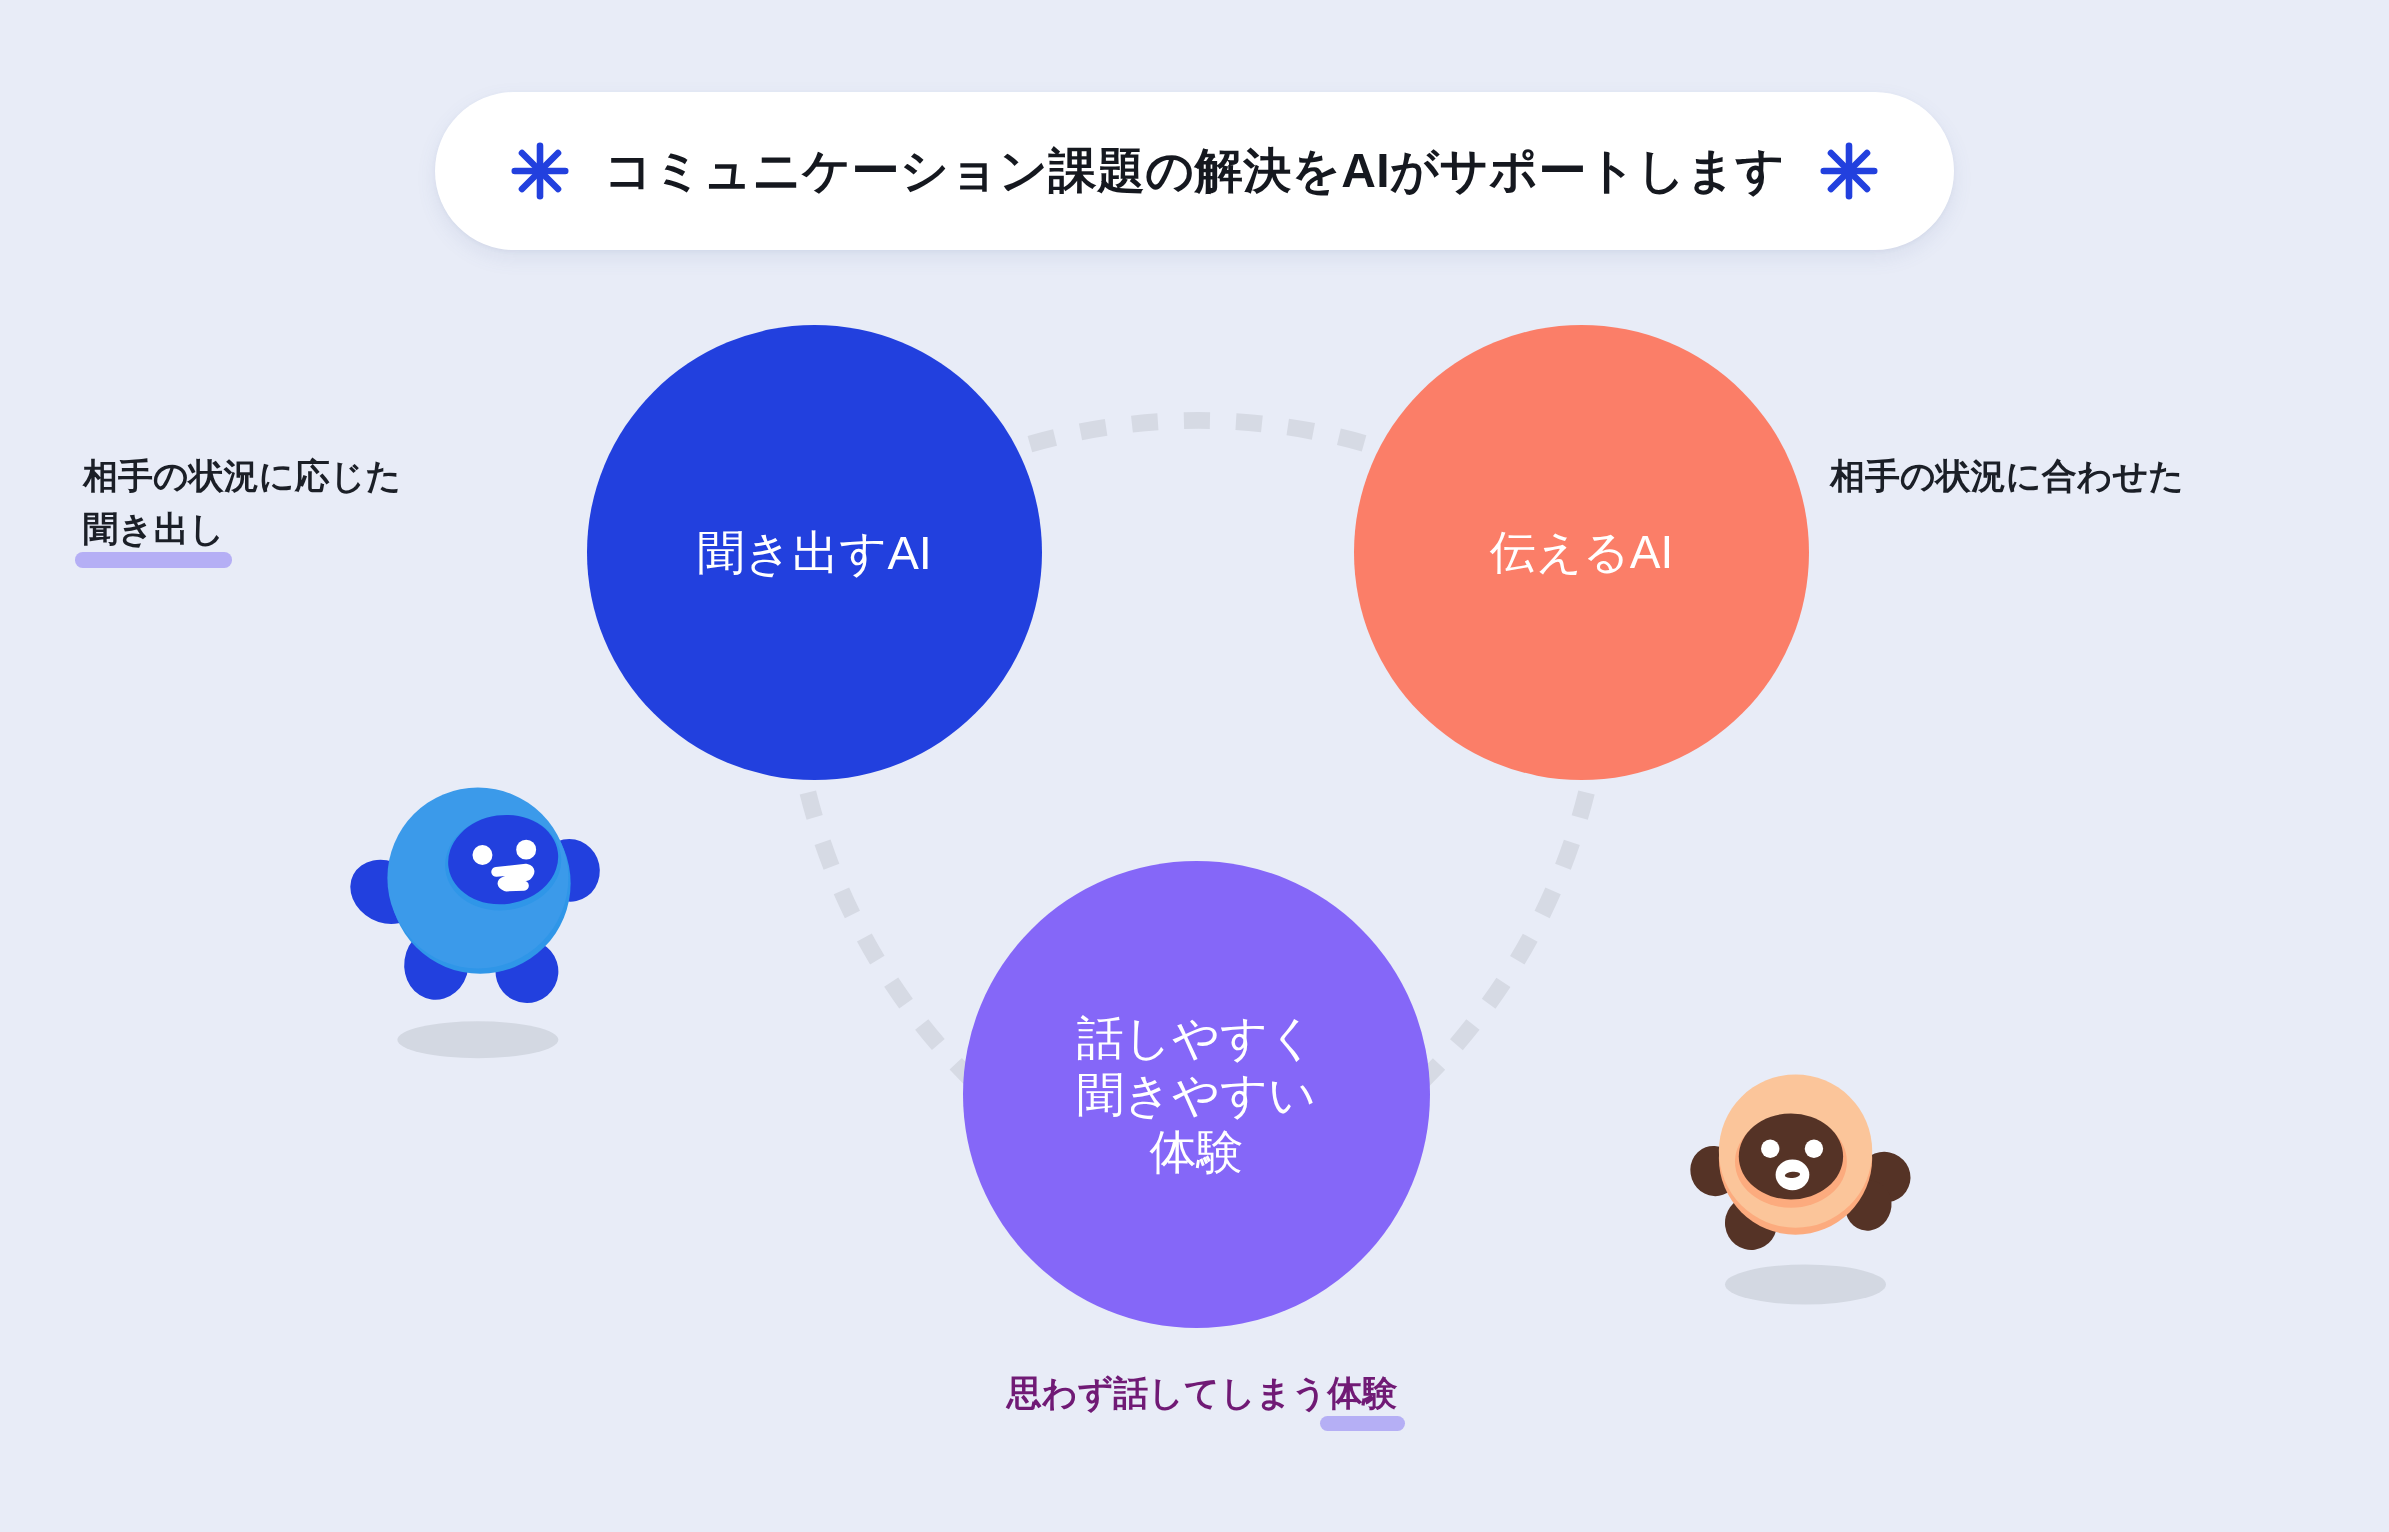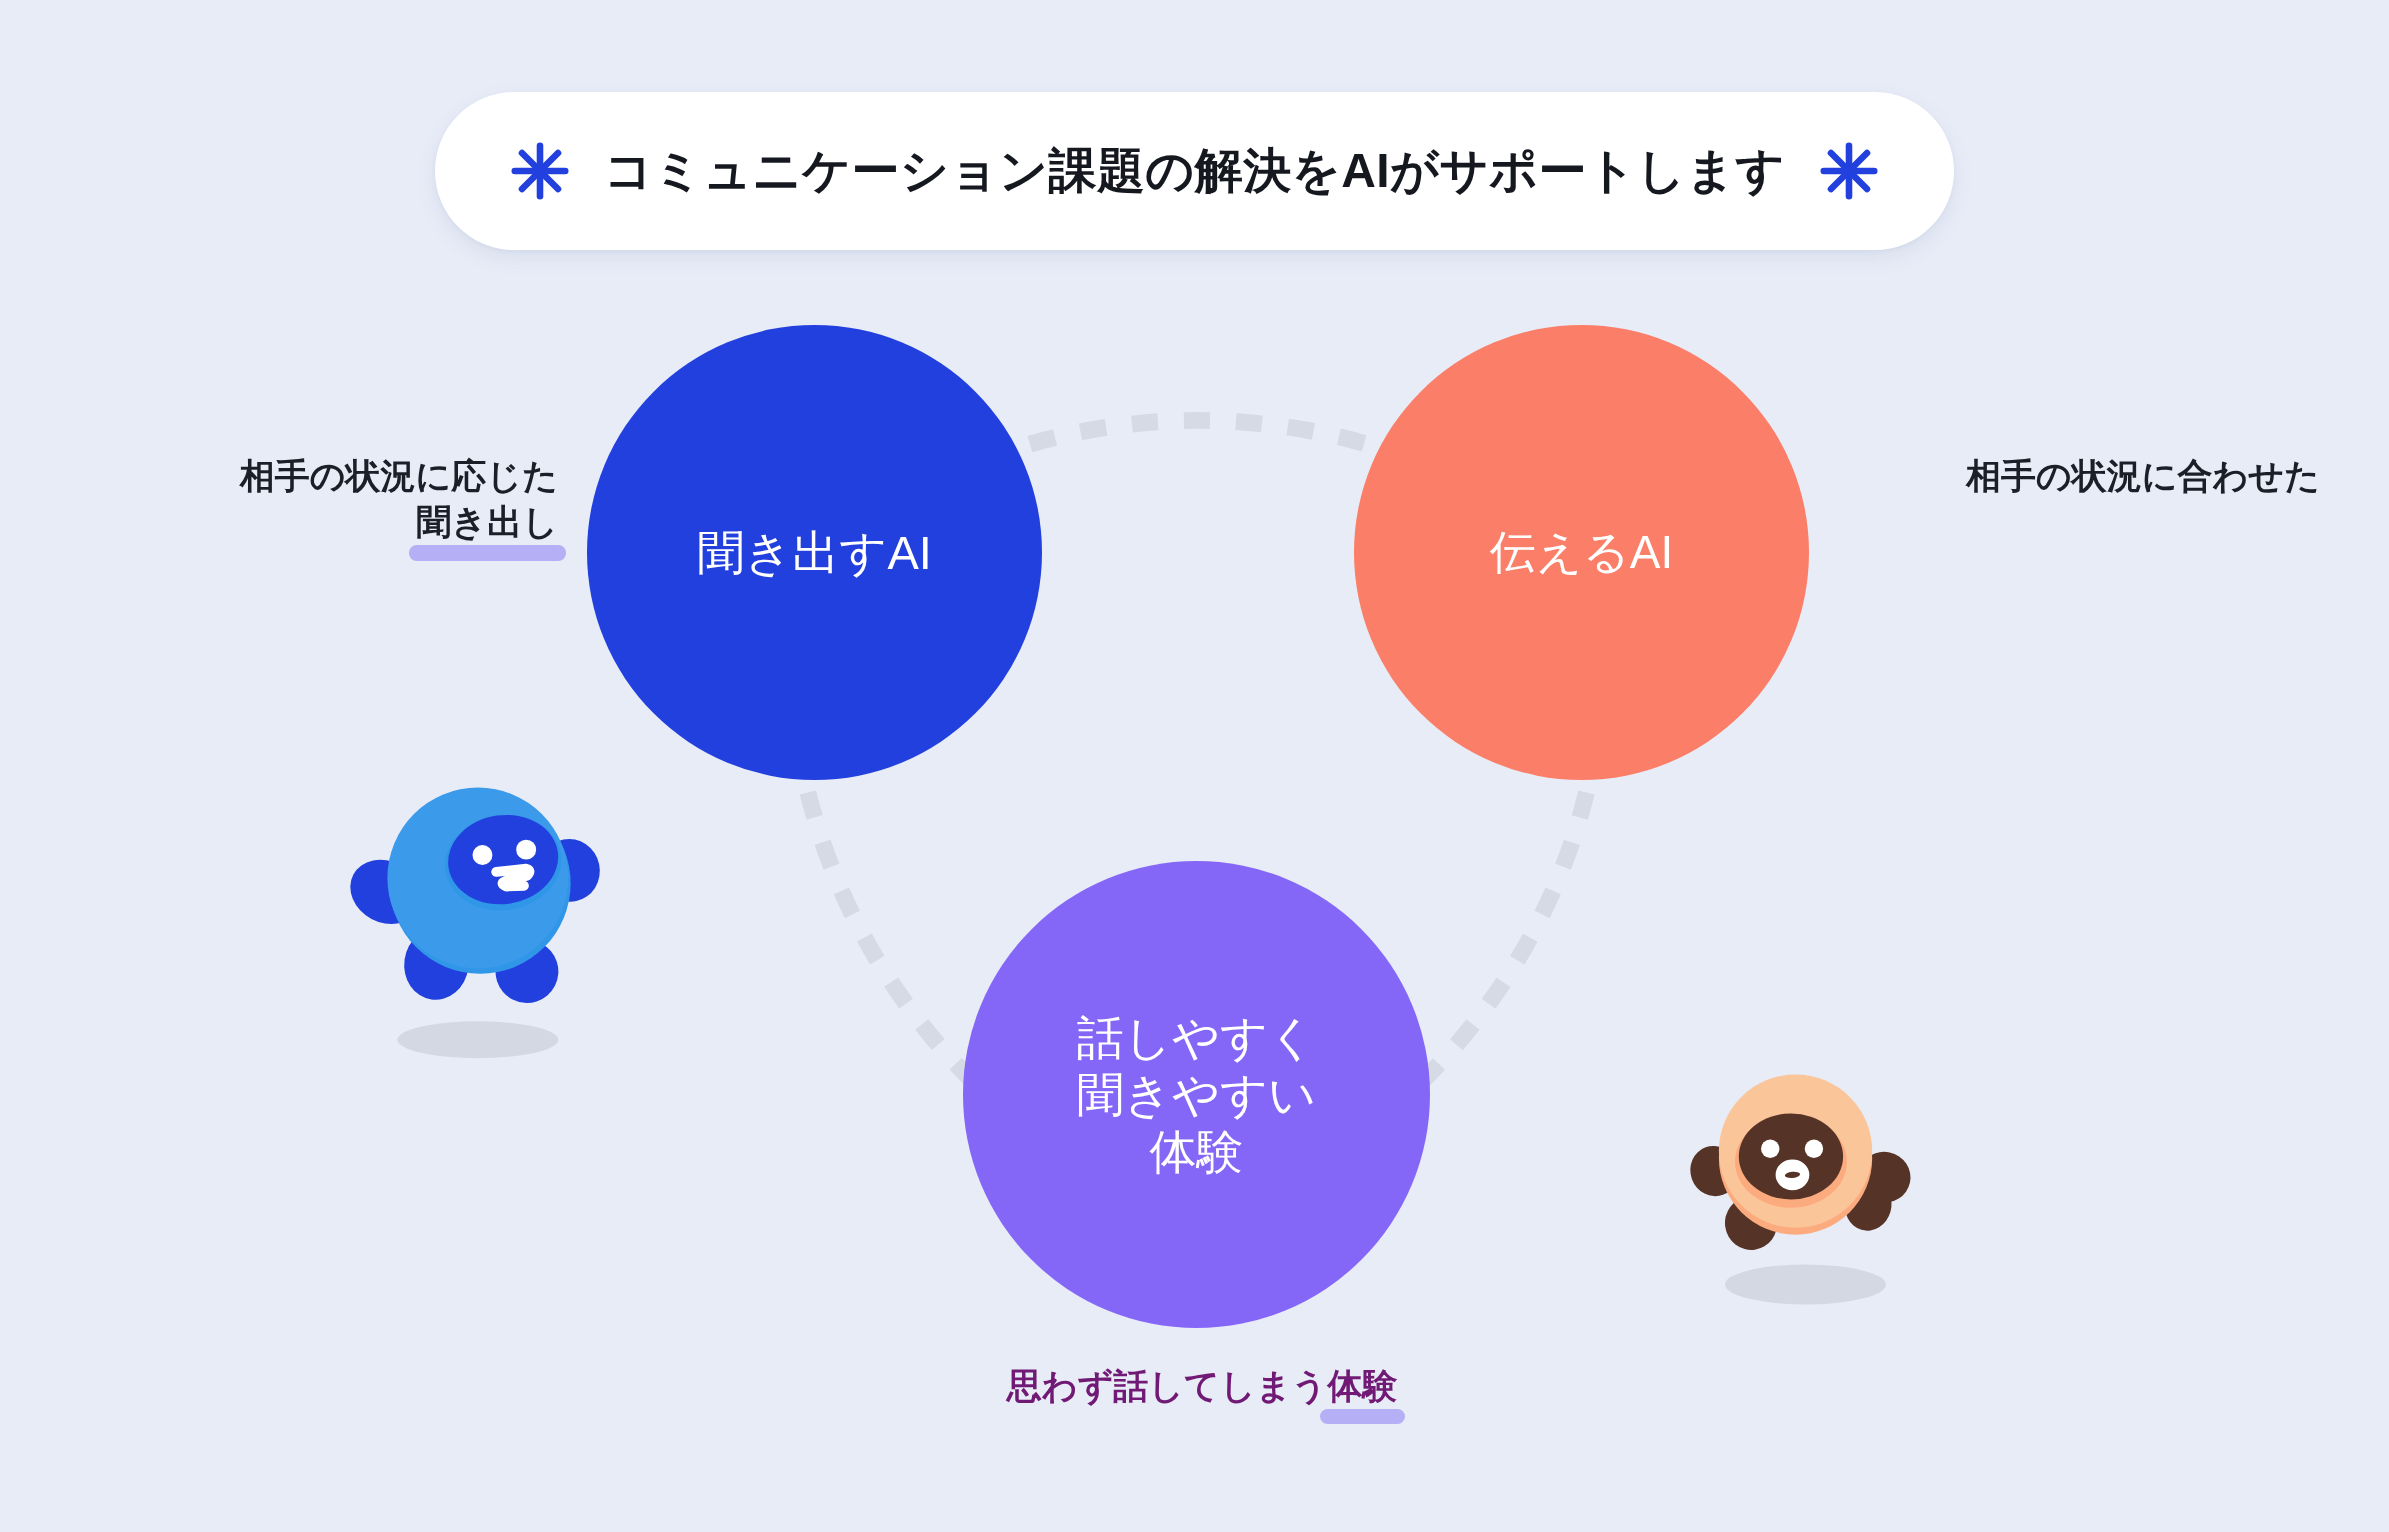--- a/index.html
+++ b/index.html
@@ -100,21 +100,21 @@
     background: #8567f8;
     font-size: 47px;
   }
   .bubble-exp .lines {
     white-space: pre-line;
   }
 
   
   .side-label {
     position: absolute;
-    text-align: right;
+    text-align: left;
     color: #1b1f27;
     font-weight: 700;
     font-size: 35px;
     line-height: 1.32;
   }
   .label-left  { left: 83px;  top: 453px;  width: 475px; }
   .label-right { left: 1830px; top: 453px;  width: 490px; }
 
   .label-bottom {
     position: absolute;
@@ -124,20 +124,21 @@
     text-align: center;
     color: #701a75;
     font-weight: 700;
     font-size: 35px;
     line-height: 1.3;
   }
 
   .underline-wrap {
     display: inline-block;
     position: relative;
+    margin-top: 7px;
   }
   .underline-wrap::after {
     content: "";
     position: absolute;
     left: -7.7px;
     right: -7.7px;
     bottom: -15.3px;
     height: 15.3px;
     border-radius: 7.7px;
     background: var(--ul, #b5aff5);

